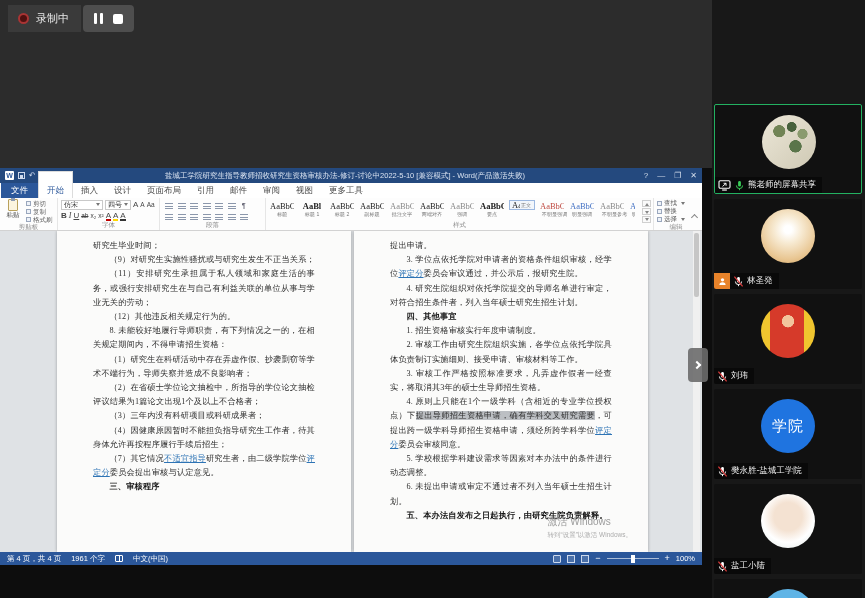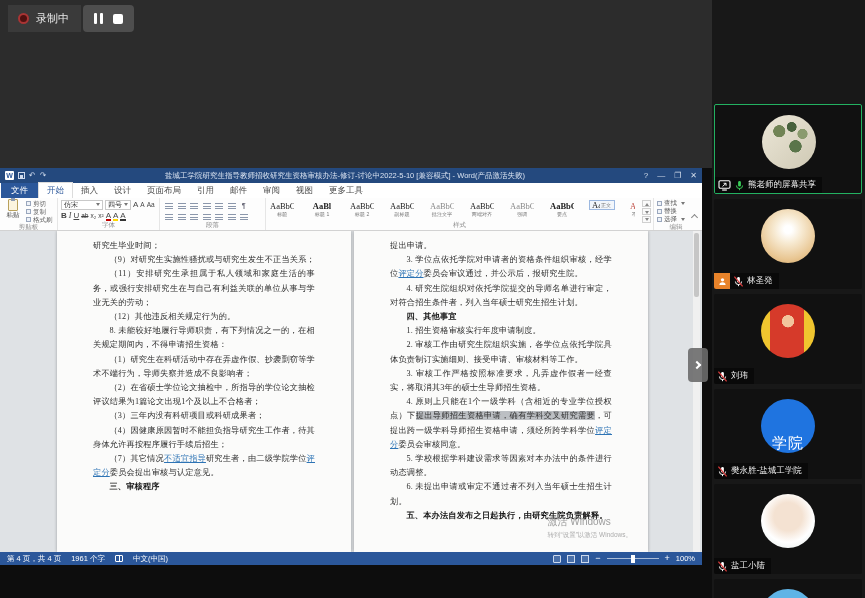--- a/index.html
+++ b/index.html
@@ -26,21 +26,21 @@
   .qa.logo{width:9px;height:9px;background:#fff;color:#2b579a;font-size:7px;font-weight:bold;
     display:inline-flex;align-items:center;justify-content:center;border-radius:1px}
   .qa.box{width:7px;height:7px;border:1px solid #cfdaec;position:relative}
   .qa.box::after{content:"";position:absolute;left:1px;bottom:0;width:3px;height:3px;background:#cfdaec}
   .wtitle-text{flex:1;text-align:center;font-size:7.5px;color:#d9e2f0;white-space:nowrap;overflow:hidden}
   .wctrl{display:flex;gap:9px;color:#d3ddeb;font-size:8px}
   .wsignin{position:absolute;top:33px;right:6px;font-size:8px;color:#444}
 
   
   .wtabs{height:15px;background:#fff;display:flex;align-items:flex-end;padding-left:1px}
-  .wtab{font-size:8.5px;color:#4a4a4a;padding:2px 8px 2px;cursor:pointer;line-height:11px}
+  .wtab{font-size:8.5px;color:#4a4a4a;padding:13px 8px 2px;cursor:pointer;line-height:11px}
   .wtab.file{background:#2b579a;color:#fff;padding:2px 10px}
   .wtab.on{color:#2b579a;border:1px solid #dcdcdc;border-bottom:none;background:#fff}
 
   
   .wribbon{height:33px;background:#fdfdfd;border-bottom:1px solid #d2d2d2;display:flex;position:relative}
   .grp{display:flex;flex-direction:column;border-right:1px solid #e6e6e6;padding:1px 3px 0;position:relative}
   .grp-label{font-size:6.5px;color:#8f8f8f;text-align:center;margin-top:auto;line-height:8px;padding-bottom:1px}
   .g-clip{width:58px}
   .clip-row{display:flex;gap:3px}
   .paste{display:flex;flex-direction:column;align-items:center;width:20px;cursor:pointer}
@@ -64,21 +64,21 @@
   .cchip{position:relative;font-size:8px;color:#444;line-height:9px;cursor:pointer}
   .cchip::after{content:"";position:absolute;left:0;bottom:-1px;width:100%;height:2px}
   .cchip.red::after{background:#c00000}.cchip.yel::after{background:#ffd800}.cchip.blk::after{background:#333}
 
   .g-par{width:106px}
   .icb{width:11px;height:9px;border:1px solid transparent;background-image:linear-gradient(#8b97ab 0 0),linear-gradient(#8b97ab 0 0),linear-gradient(#8b97ab 0 0);background-repeat:no-repeat;background-size:8px 1px;background-position:1px 2px,1px 4.5px,1px 7px;cursor:pointer}
   .icb.pil{background-image:none;font-size:7.5px;color:#556;line-height:9px;text-align:center}
   .prow{display:flex;gap:1.5px;height:11px;align-items:center}
 
   .g-sty{width:388px}
-  .chips{display:flex;overflow:hidden;width:366px;gap:14px;padding-top:1px}
+  .chips{display:flex;overflow:hidden;width:366px;gap:4px;padding-top:1px}
   .chip{width:26px;flex:0 0 auto;text-align:center;border:1px solid transparent;cursor:pointer}
   .chip .s{display:block;font-size:8.5px;line-height:10px;color:#222;font-family:"Liberation Serif",serif;white-space:nowrap;overflow:hidden}
   .chip .n{display:block;font-size:6px;color:#777;line-height:7px;transform:scale(.85);white-space:nowrap}
   .chip.sel{border-color:#9cb8e0;background:#f2f6fb}
   .chip.c-red .s{color:#bf4b42}.chip.c-blue .s{color:#4472c4}.chip.c-gray .s{color:#8a8a8a}
   .chip.c-bt .s{font-weight:bold;font-style:italic}
   .chip.c-b .s{font-weight:bold}
   .gal-col{position:absolute;right:2px;top:2px;display:flex;flex-direction:column;gap:1px}
   .gal-col i{width:9px;height:7px;border:1px solid #d0d0d0;background:#fafafa;position:relative}
   .gal-col i::after{content:"";position:absolute;left:2px;top:2px;border-left:2px solid transparent;border-right:2px solid transparent}
@@ -129,21 +129,21 @@
   .av-plant{background:
     radial-gradient(circle at 32% 30%,#718455 0 11%,transparent 12%),
     radial-gradient(circle at 62% 58%,#5a754a 0 13%,transparent 14%),
     radial-gradient(circle at 55% 22%,#47613c 0 9%,transparent 10%),
     radial-gradient(circle at 75% 35%,#8a9b6e 0 9%,transparent 10%),
     linear-gradient(135deg,#ece7d8,#cfc9b4)}
   .av-dog{background:radial-gradient(circle at 50% 38%,#ffffff 0 9%,#f7ead2 32%,#e9c794 68%,#d2a25c)}
   .av-child{background:
     radial-gradient(circle at 50% 32%,#f2c59d 0 13%,transparent 14%),
     linear-gradient(90deg,#f0c52f 0 17%,#d63a2a 17% 80%,#f0c52f 80%)}
-  .av-college{background:#1f74e0;display:flex;align-items:flex-end;justify-content:center;color:#fff;font-size:15px;letter-spacing:1px}
+  .av-college{background:#1f74e0;display:flex;align-items:center;justify-content:center;color:#fff;font-size:15px;letter-spacing:1px}
   .av-baby{background:radial-gradient(circle at 50% 42%,#f4e2d2 0 34%,#ffffff 62%,#dfe8e5)}
   .av-figure{background:
     radial-gradient(circle at 42% 46%,#253844 0 7%,transparent 8%),
     radial-gradient(circle at 55% 40%,#5fb4e6 0 58%,#3c90c4)}
   .plate{position:absolute;left:0;bottom:0;display:flex;align-items:stretch;max-width:100%}
   .badge{width:16px;background:#e8832a;display:flex;align-items:center;justify-content:center}
   .pinner{display:flex;align-items:center;gap:3px;background:rgba(8,8,8,.78);padding:0 6px 0 3px;height:16px}
   .pname{color:#f0f0f0;font-size:8.5px;white-space:nowrap}
   .psvg{display:block}
 </style>

